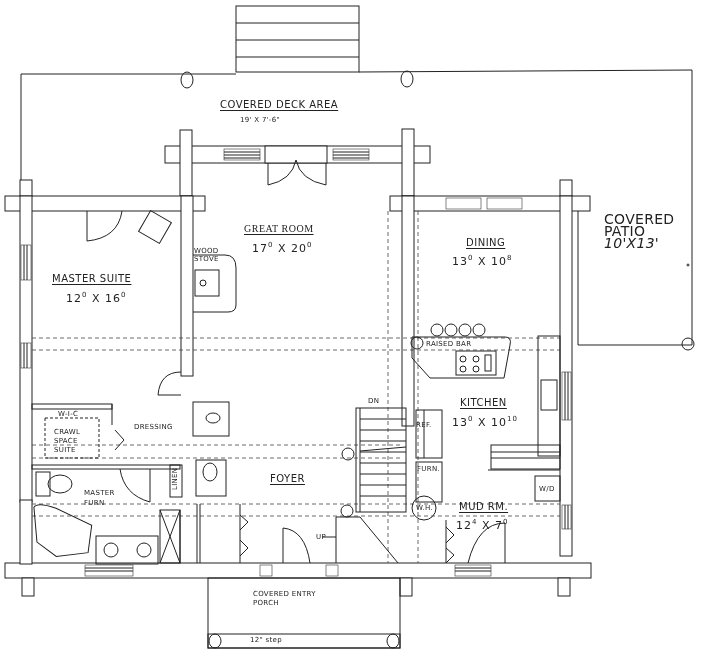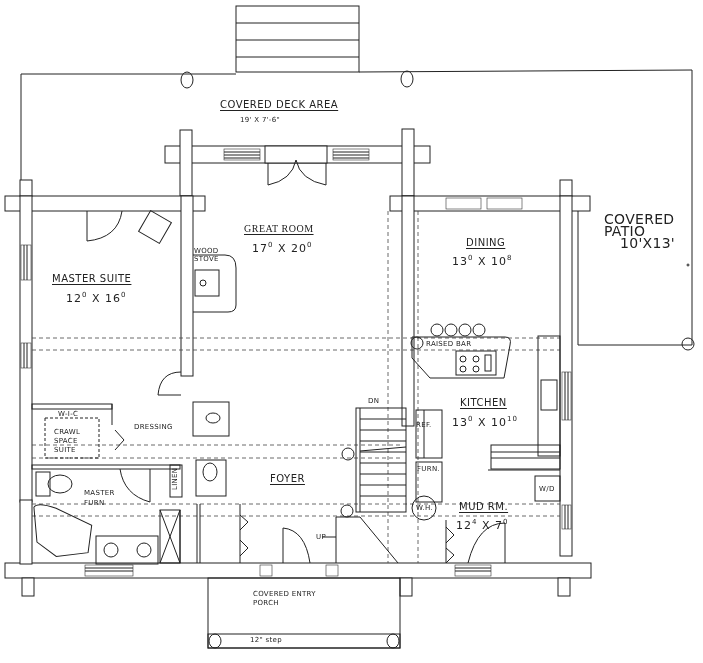--- a/index.html
+++ b/index.html
@@ -208,21 +208,21 @@
     <ellipse class="ln" cx="215" cy="641" rx="6" ry="7"></ellipse>
     <ellipse class="ln" cx="393" cy="641" rx="6" ry="7"></ellipse>
   </g>
 </svg>
 
 <div class="lbl title" style="left:220px;top:100px;">COVERED DECK AREA</div>
 <div class="lbl small" style="left:240px;top:117px;">19' X 7'-6"</div>
 
 <div class="lbl med" style="left:604px;top:212px;">COVERED</div>
 <div class="lbl med" style="left:604px;top:224px;">PATIO</div>
-<div class="lbl med" style="left:620px;top:236px;">10'X13'</div>
+<div class="lbl med" style="left:604px;top:236px;font-style:italic;">10'X13'</div>
 
 <div class="lbl title" style="left:244px;top:224px;font-family:Liberation Serif, serif;">GREAT ROOM</div>
 <div class="lbl dim" style="left:252px;top:242px;"><span>17</span><sup>0</sup> <span>X</span> <span>20</span><sup>0</sup></div>
 <div class="lbl small" style="left:194px;top:248px;">WOOD</div>
 <div class="lbl small" style="left:194px;top:256px;">STOVE</div>
 
 <div class="lbl title" style="left:52px;top:274px;">MASTER SUITE</div>
 <div class="lbl dim" style="left:66px;top:292px;"><span>12</span><sup>0</sup> <span>X</span> <span>16</span><sup>0</sup></div>
 
 <div class="lbl title" style="left:466px;top:238px;">DINING</div>

